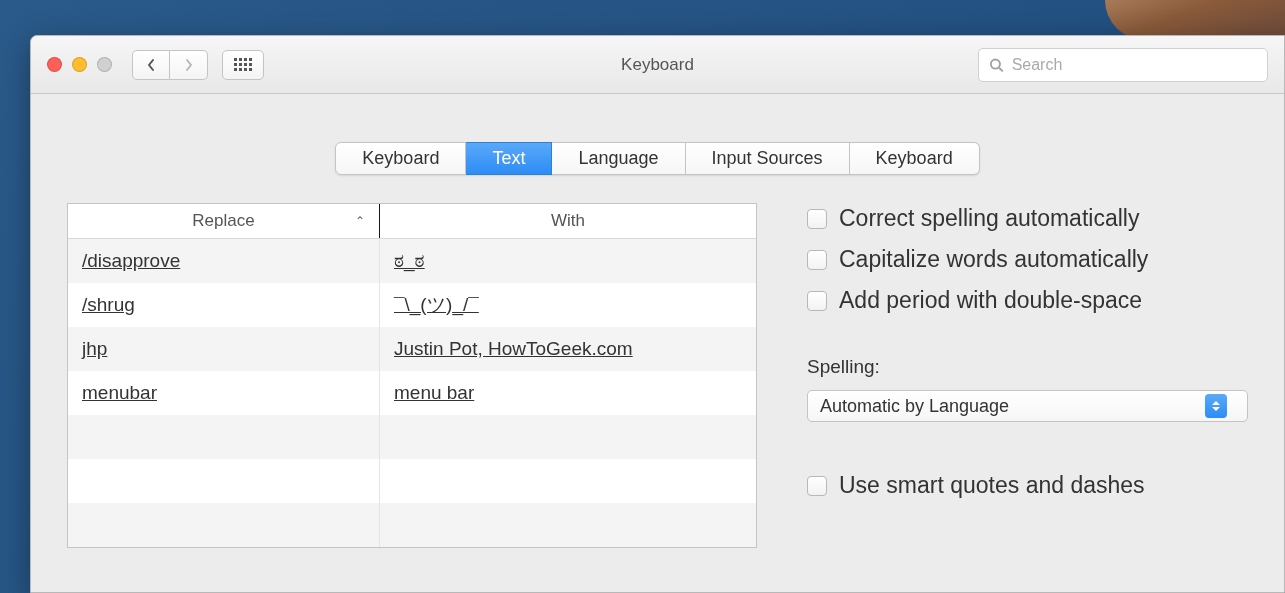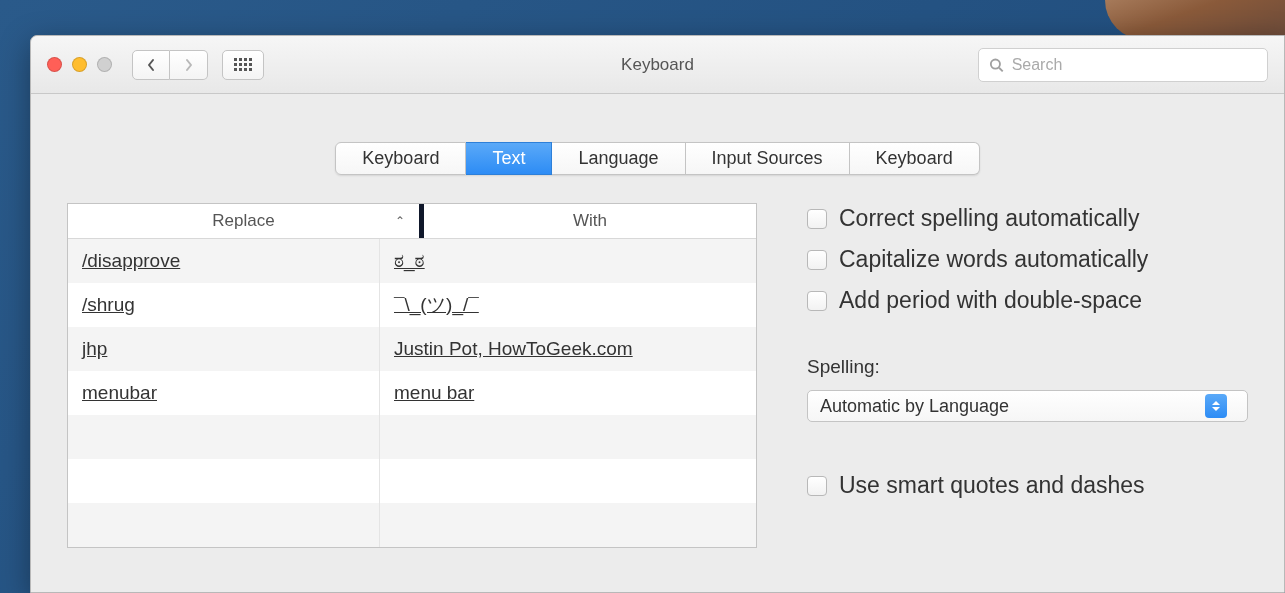--- a/index.html
+++ b/index.html
@@ -128,21 +128,21 @@
       display: flex;
       border-bottom: 1px solid #d8d8d8;
       background: #fff;
     }
     .th {
       height: 34px;
       display: flex; align-items: center; justify-content: center;
       font-size: 17px; color: #555;
       position: relative;
     }
-    .th.replace { width: 356px; border-right: 5px solid #0f172a; }
+    .th.replace { width: 312px; border-right: 1px solid #0f172a; }
     .th.with { flex: 1; }
     .th .sort-ind {
       position: absolute; right: 14px;
       font-size: 12px; color: #666;
     }
     .tbody { }
     .trow { display: flex; height: 44px; }
     .trow:nth-child(odd) { background: #f4f4f4; }
     .trow:nth-child(even) { background: #fff; }
     .td {

